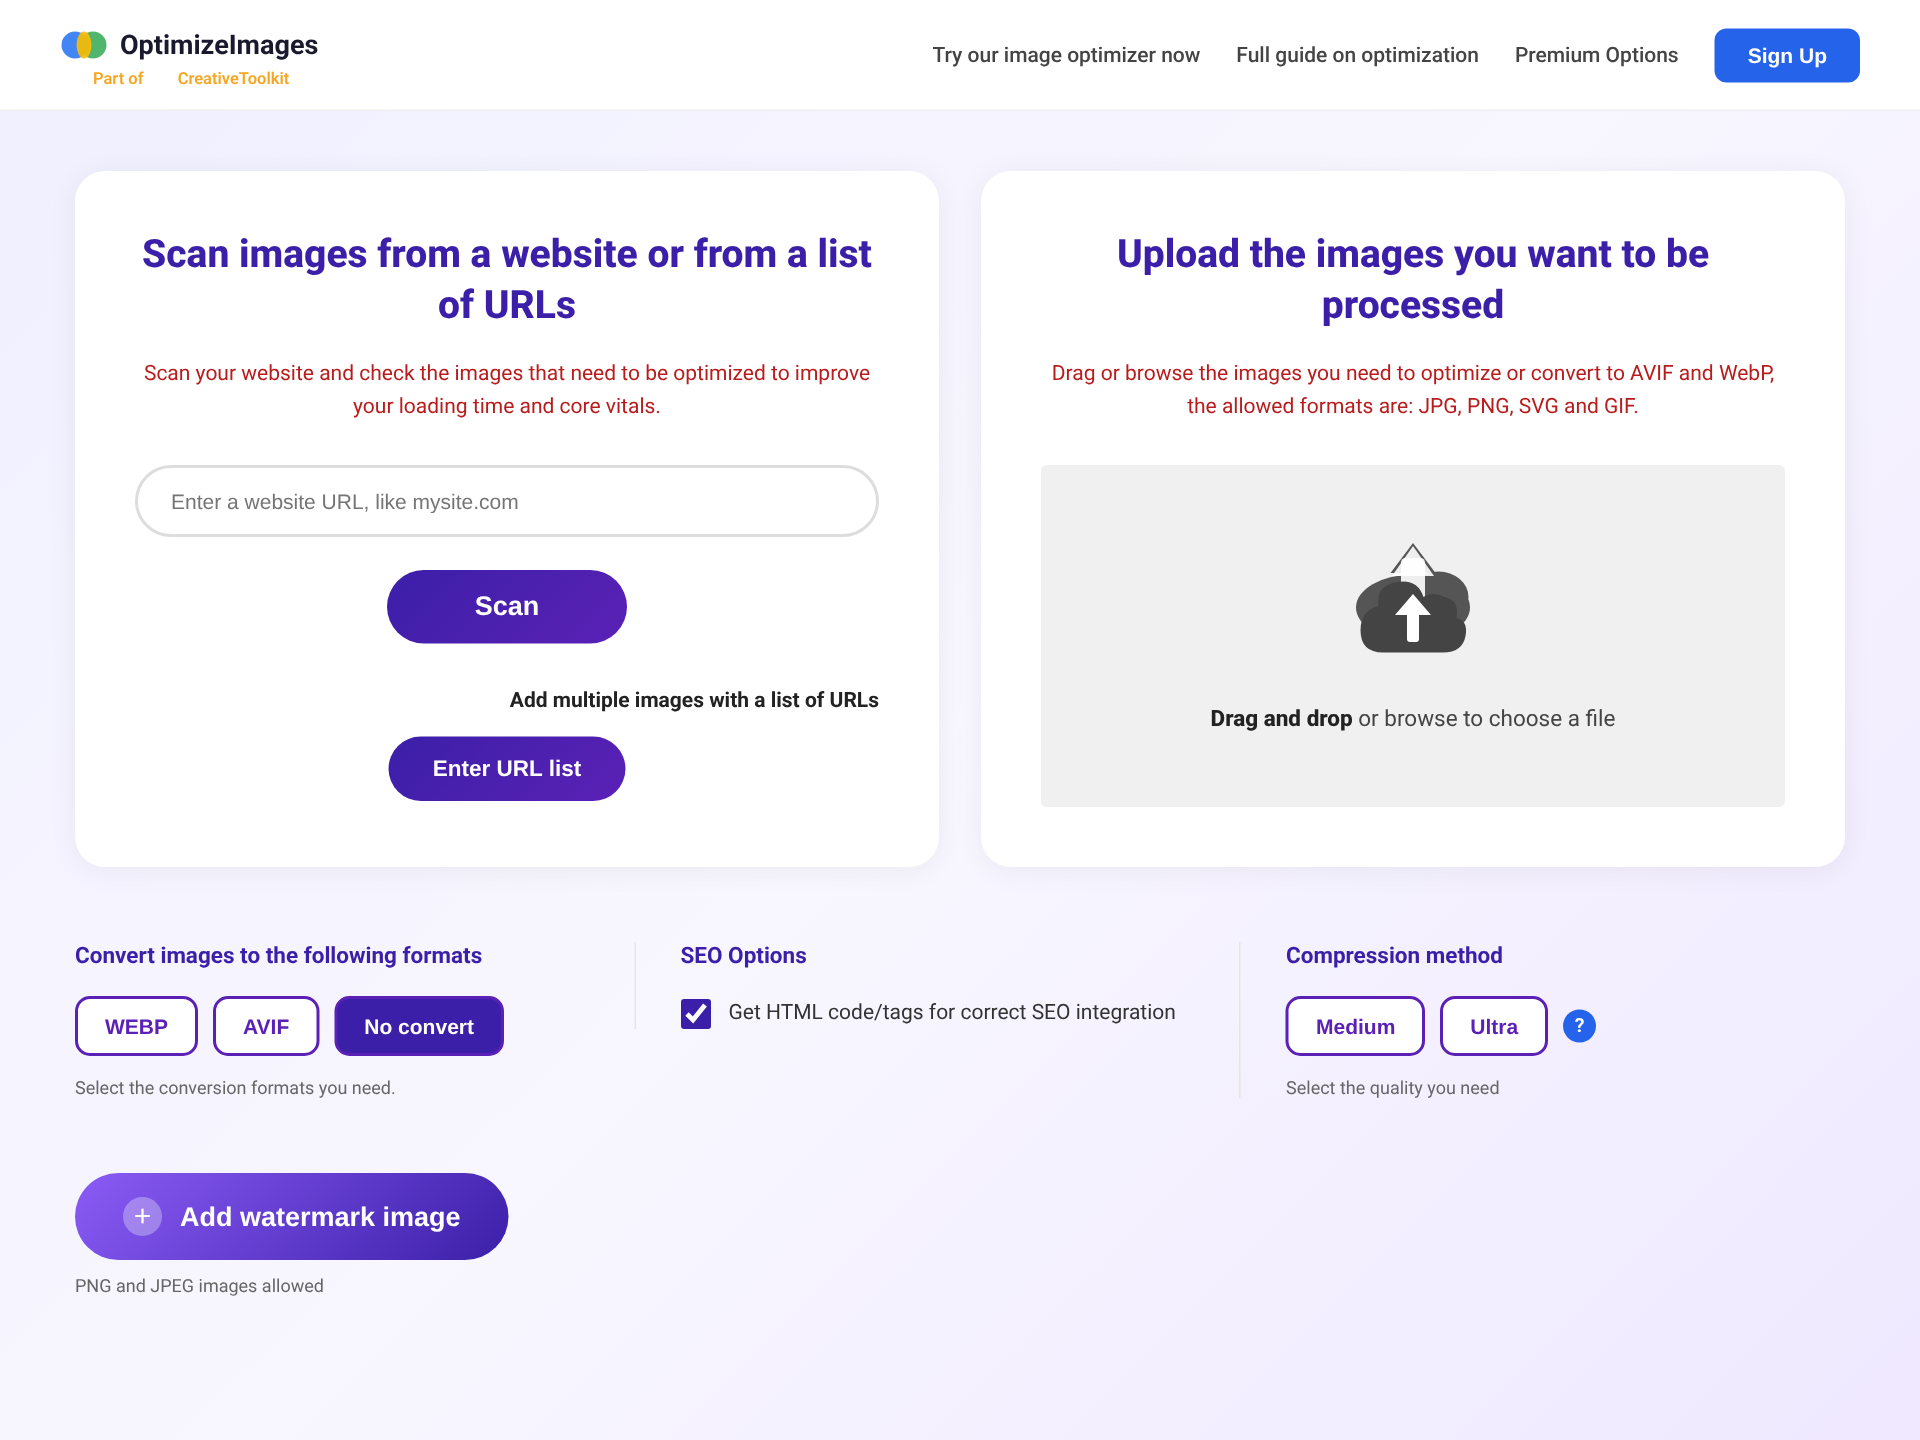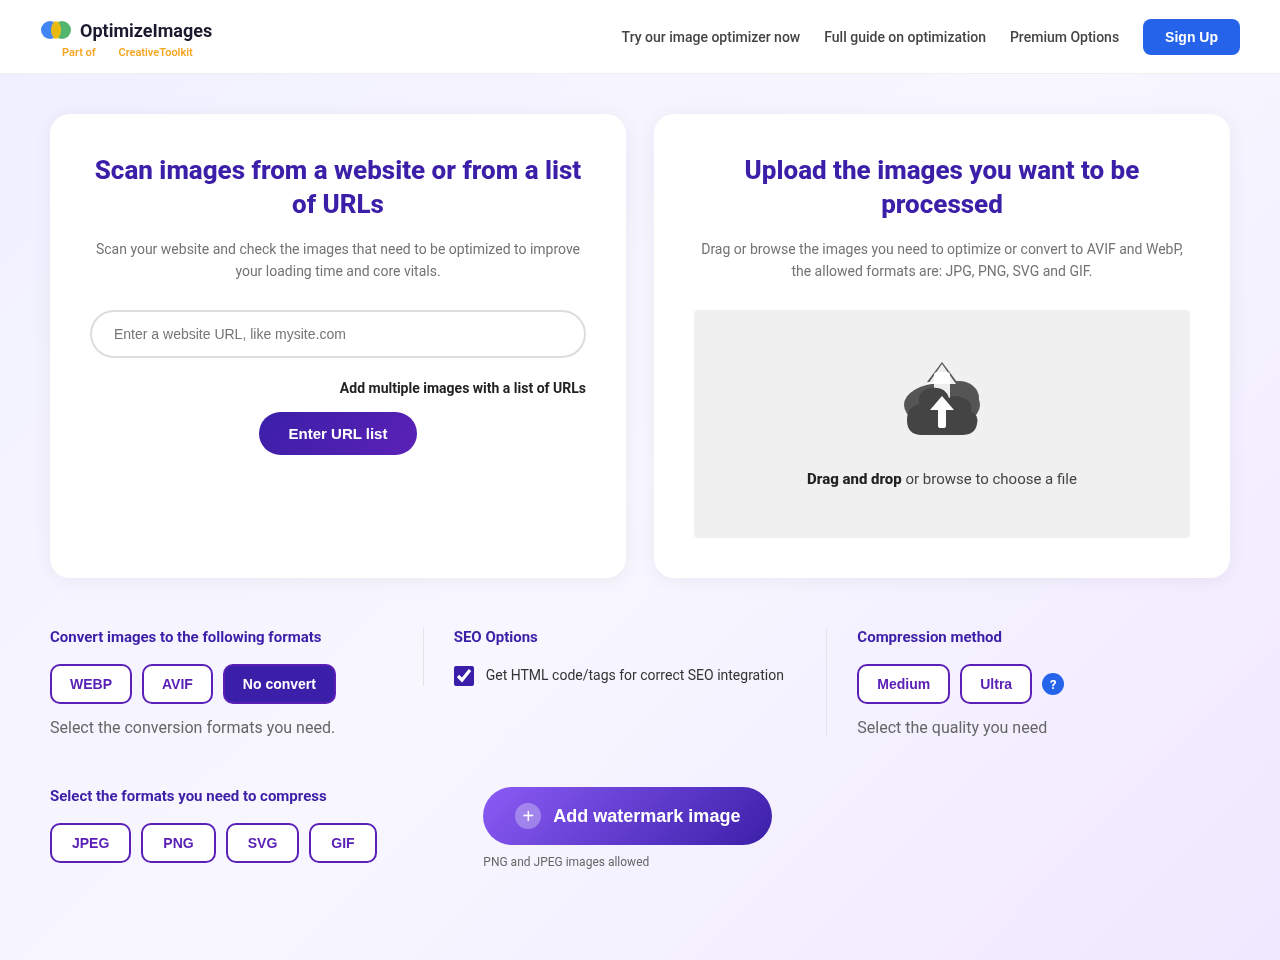--- a/index.html
+++ b/index.html
@@ -91,21 +91,21 @@
       font-size: 26px;
       font-weight: 800;
       color: #3b1fa8;
       text-align: center;
       margin-bottom: 16px;
       line-height: 1.3;
     }
 
     .card-desc {
       font-size: 14px;
-      color: #737373;
+      color: #b91c1c;
       text-align: center;
       line-height: 1.6;
       margin-bottom: 28px;
     }
 
     .url-input {
       width: 100%;
       border: 2px solid #ddd;
       border-radius: 50px;
       padding: 14px 22px;
@@ -220,21 +220,21 @@
       background: #fff;
       cursor: pointer;
     }
 
     .format-btn.active {
       background: #3b1fa8;
       color: #fff;
     }
 
     .option-note {
-      font-size: 16px;
+      font-size: 12px;
       color: #666;
       margin-top: 6px;
     }
 
     
     .seo-checkbox-row {
       display: flex;
       align-items: center;
       gap: 12px;
     }
@@ -392,20 +392,21 @@
 </header>
 
 <main>
 
   <div class="cards-row">
 
     <div class="card">
       <h2 class="card-title">Scan images from a website or from a list of URLs</h2>
       <p class="card-desc">Scan your website and check the images that need to be optimized to improve your loading time and core vitals.</p>
       <input class="url-input" type="text" placeholder="Enter a website URL, like mysite.com" style="">
+      <button class="btn-primary">Scan</button>
       <p class="url-list-label">Add multiple images with a list of URLs</p>
       <button class="btn-secondary">Enter URL list</button>
     </div>
 
     <div class="card">
       <h2 class="card-title">Upload the images you want to be processed</h2>
       <p class="card-desc">Drag or browse the images you need to optimize or convert to AVIF and WebP, the allowed formats are: JPG, PNG, SVG and GIF.</p>
       <div class="upload-drop-zone">
 
         <svg class="cloud-upload-icon" viewBox="0 0 90 70" xmlns="http://www.w3.org/2000/svg">
@@ -459,29 +460,20 @@
         <button class="comp-btn">Ultra</button>
         <div class="help-icon">?</div>
       </div>
       <p class="option-note">Select the quality you need</p>
     </div>
 
   </div>
 
   <div class="bottom-section">
 
-    <div class="bottom-group">
-      <div class="bottom-title">Select the formats you need to compress</div>
-      <div class="compress-buttons">
-        <button class="compress-btn">JPEG</button>
-        <button class="compress-btn">PNG</button>
-        <button class="compress-btn">SVG</button>
-        <button class="compress-btn">GIF</button>
-      </div>
-    </div>
 
     <div class="watermark-group">
       <button class="add-watermark-btn">
         <span class="plus-circle">+</span>
         <span>Add watermark image</span>
       </button>
       <p class="watermark-note">PNG and JPEG images allowed</p>
     </div>
 
   </div>

